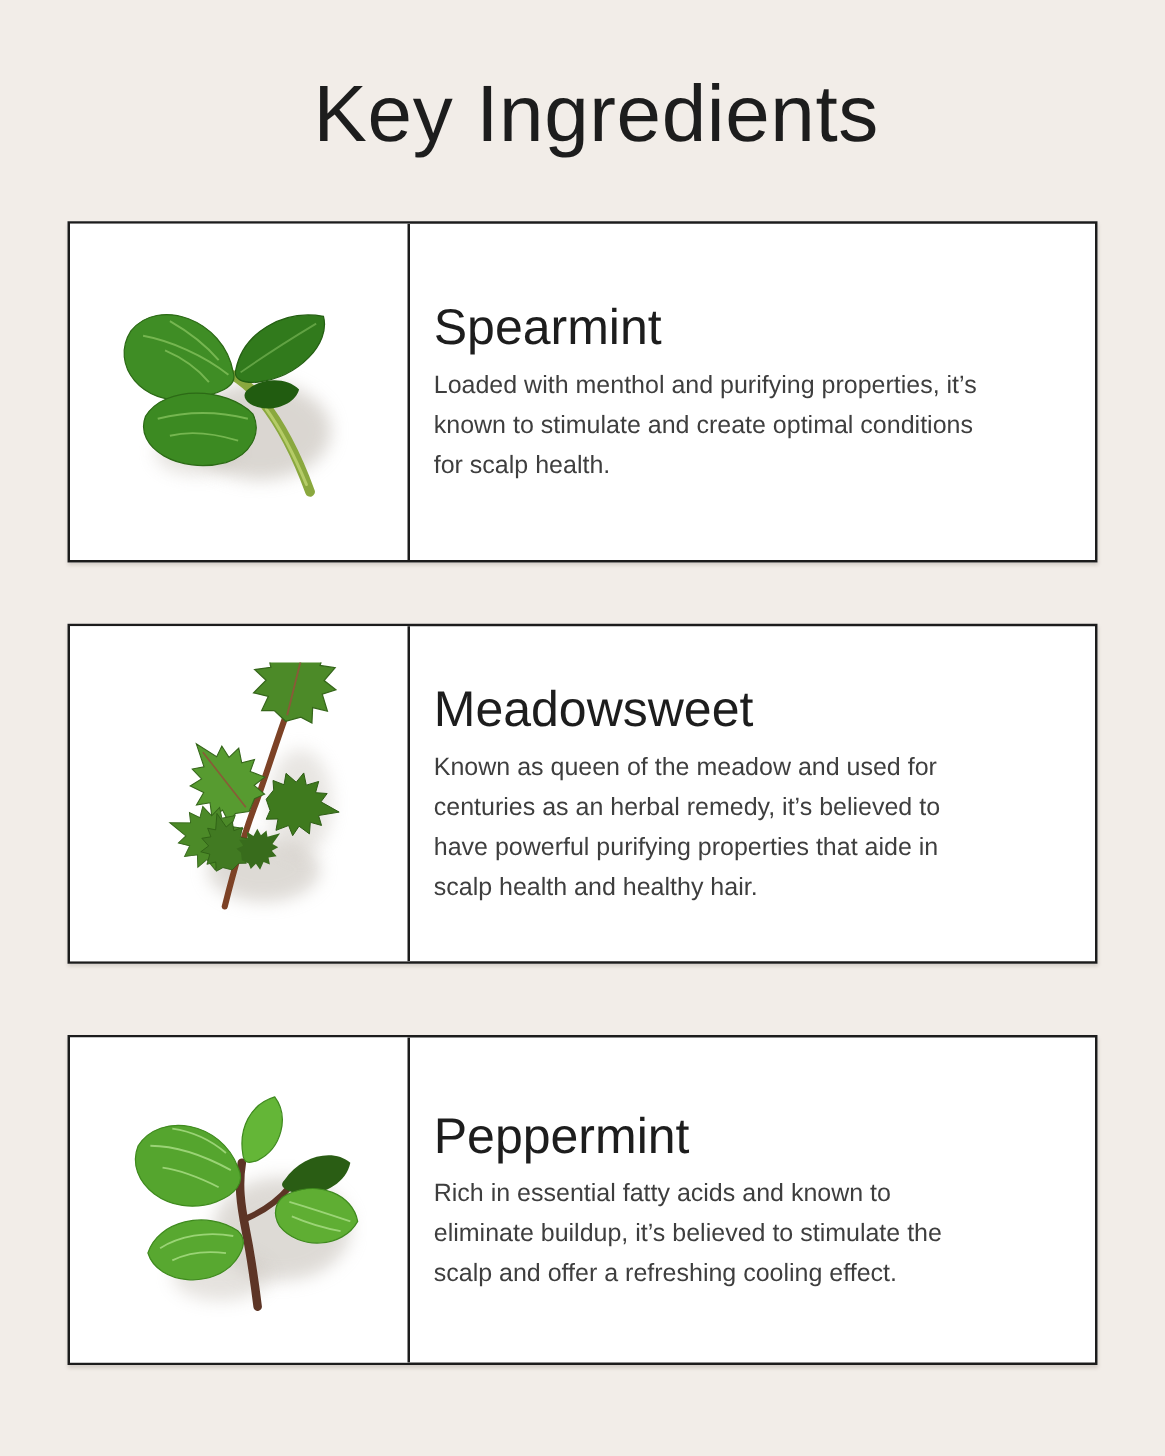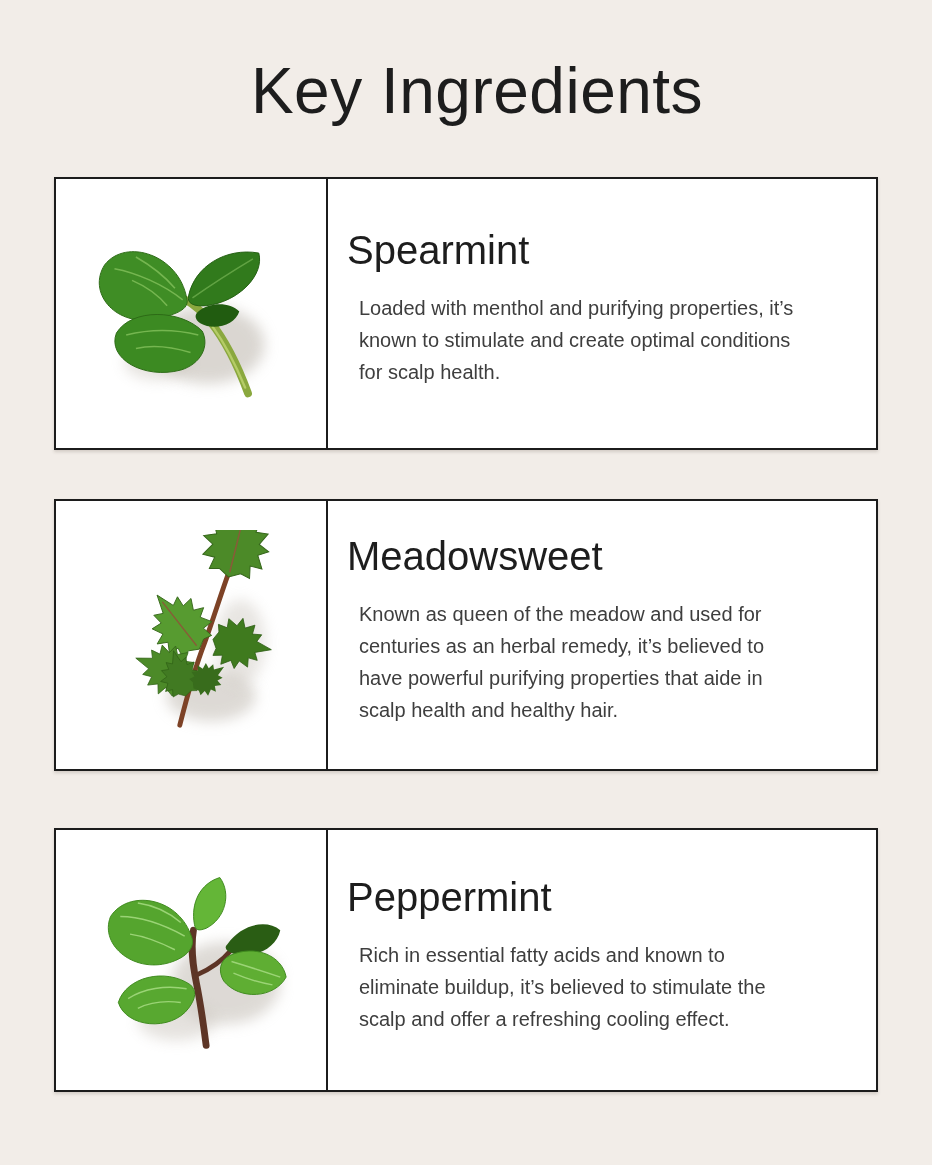--- a/index.html
+++ b/index.html
@@ -60,21 +60,21 @@
     padding: 0 22px 0 19px;
   }
   .ingredient-name {
     margin: 0 0 7px 0;
     font-size: 40px;
     line-height: 1.15;
     font-weight: 400;
     color: var(--ink, #1d1d1d);
   }
   .ingredient-desc {
-    margin: 12px;
+    margin: 0;
     font-size: 20px;
     line-height: 32px;
     color: var(--text, #3e3e3e);
     white-space: pre-line;
   }
   .sprig { display: block; }
 </style>
 </head>
 <body>
 

